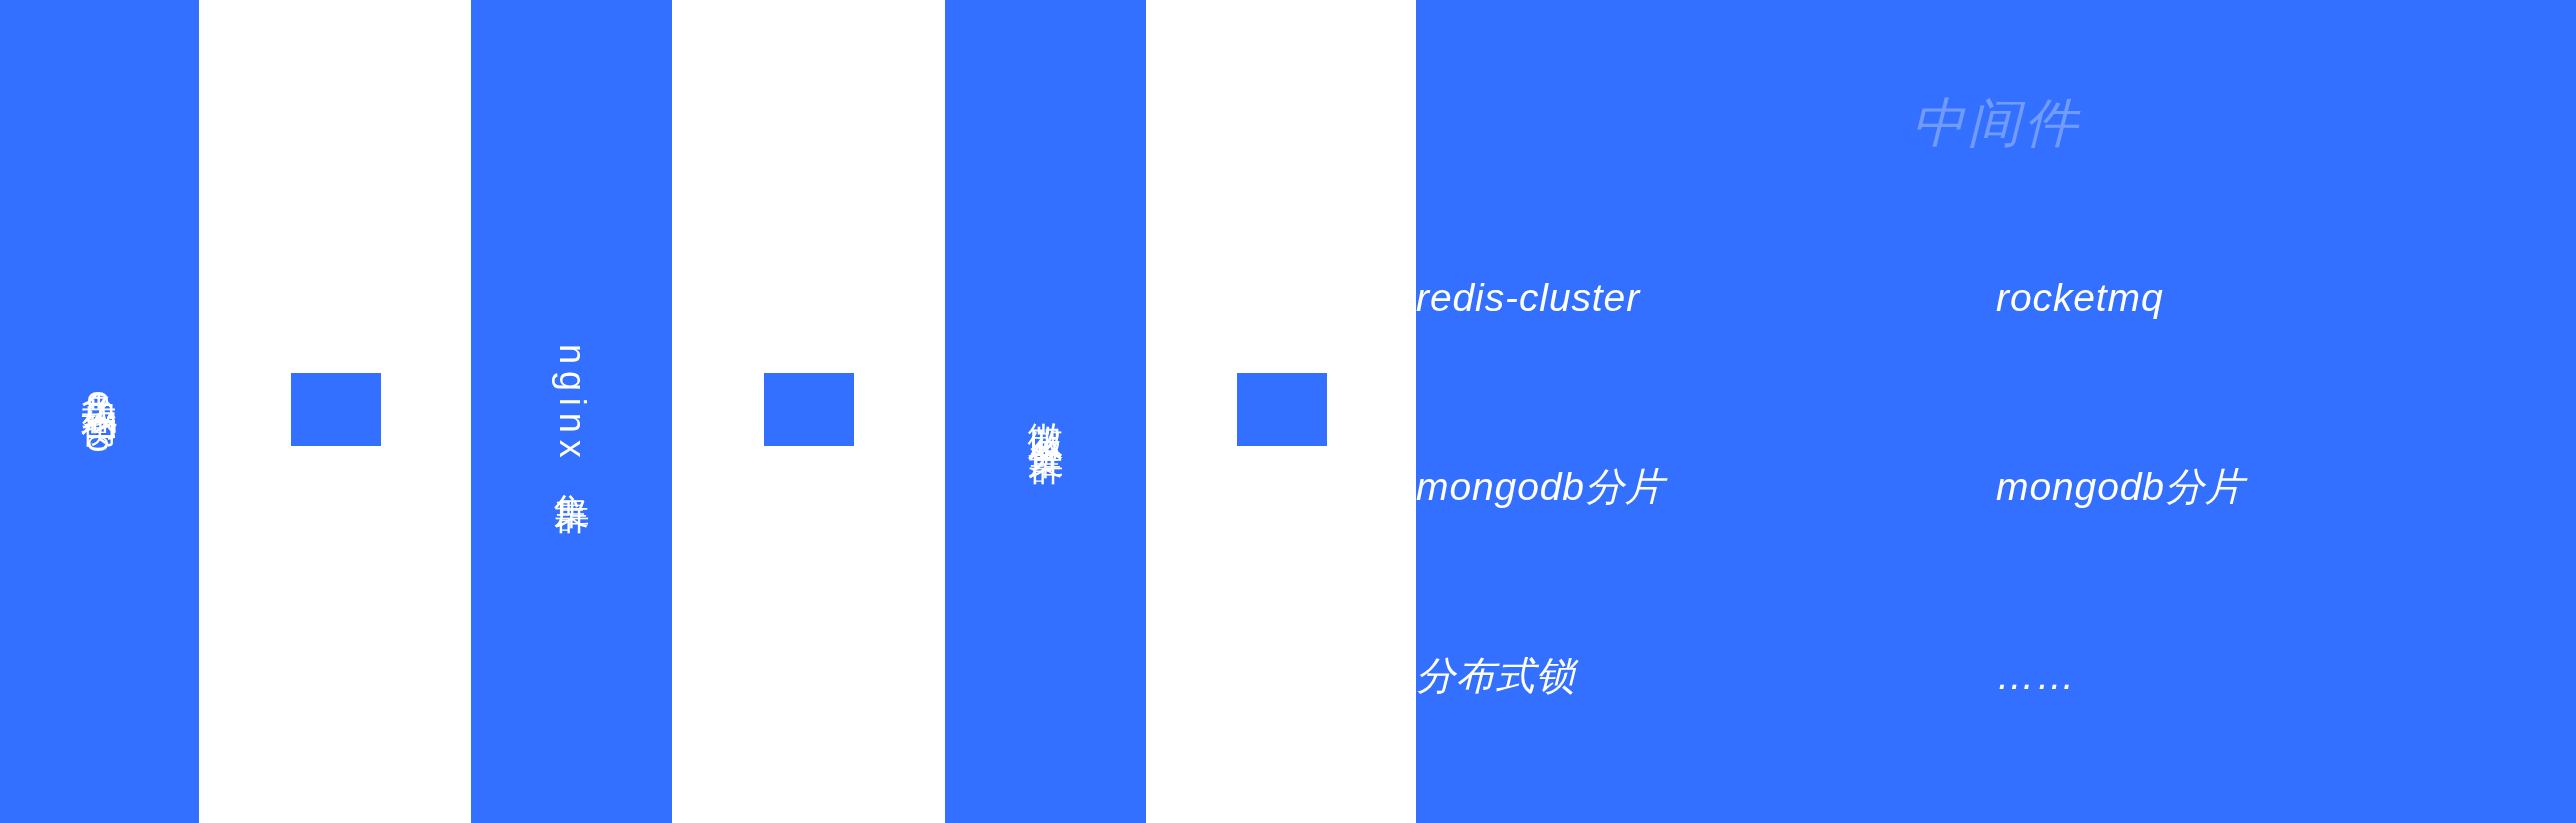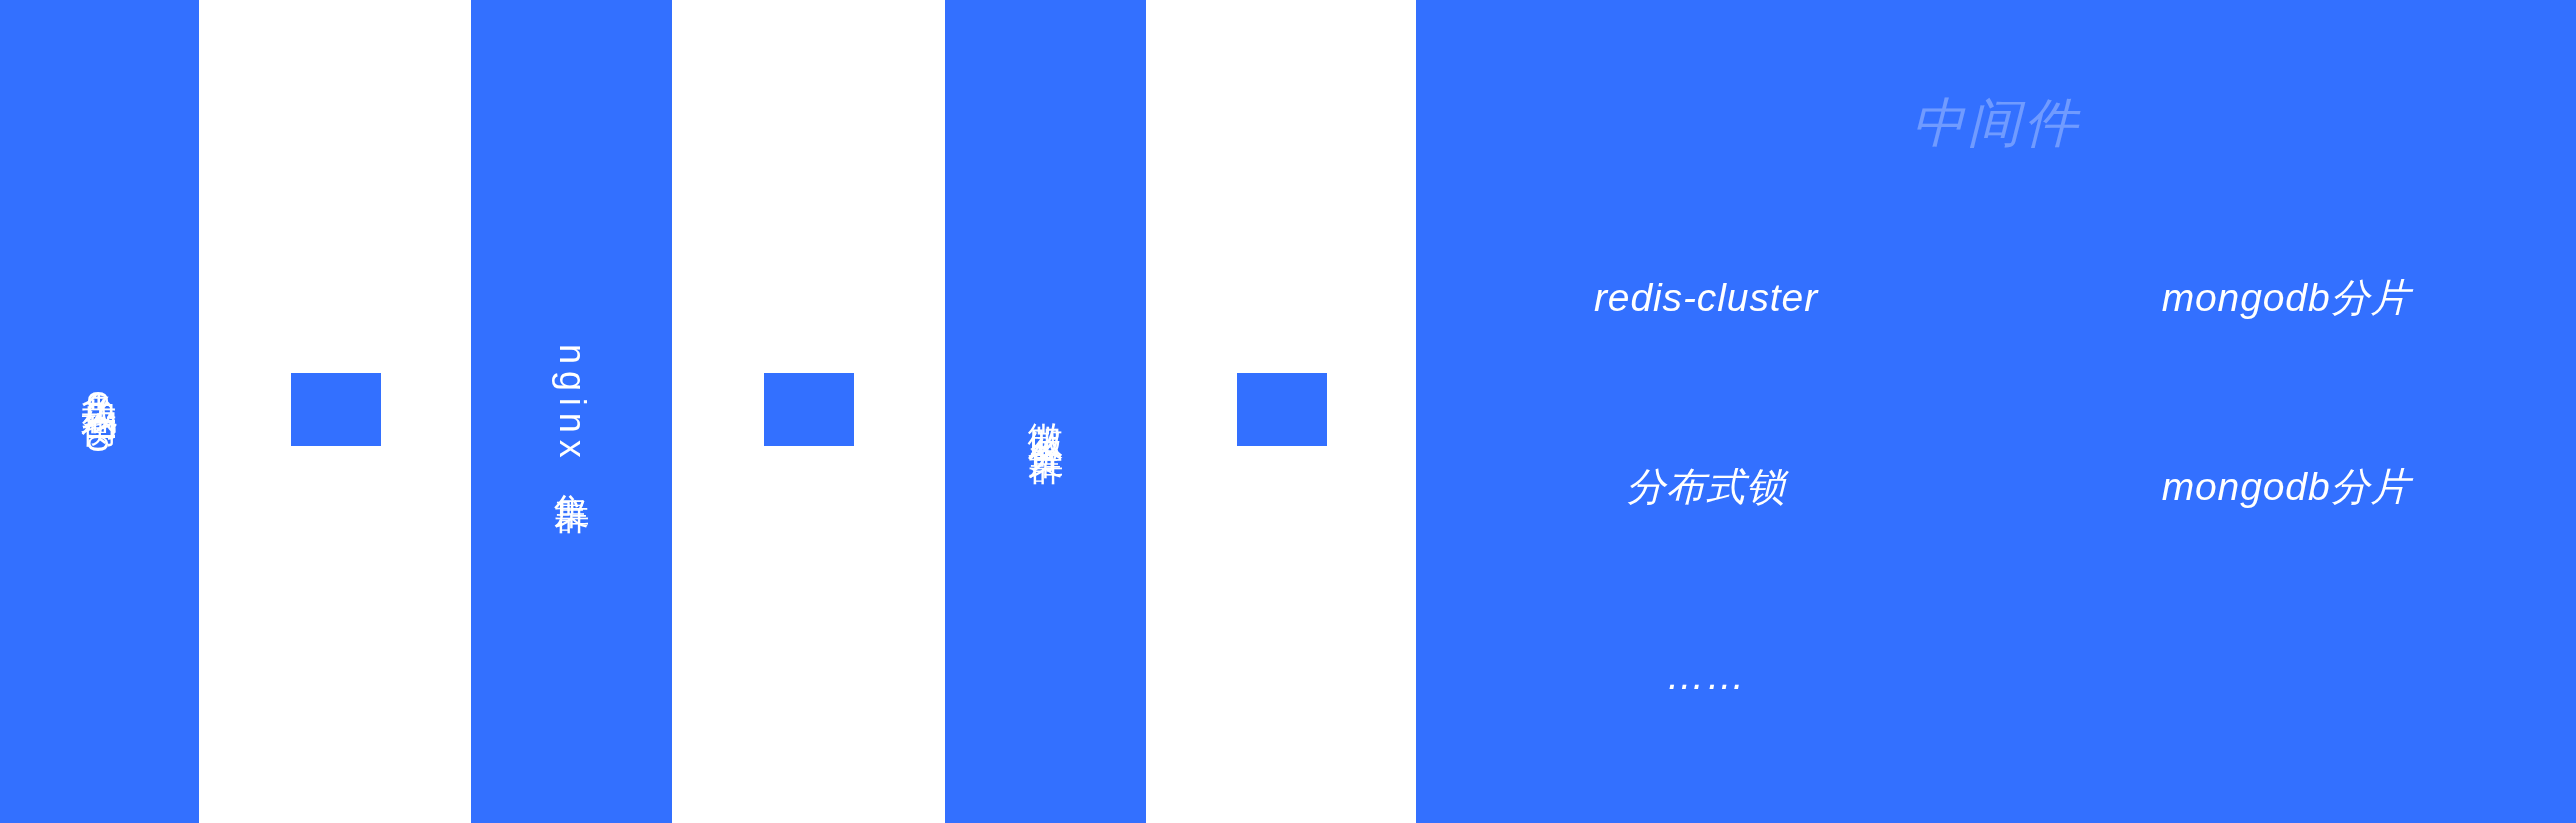--- a/index.html
+++ b/index.html
@@ -72,21 +72,21 @@
   }
   .panel-grid {
     margin-top: 110px;
     display: grid;
     grid-template-columns: 1fr 1fr;
     grid-template-rows: 55px 55px 55px;
     row-gap: 134px;
     align-items: center;
   }
   .panel-item {
-    text-align: center;
+    text-align: left;
     color: var(--text-white);
     font-size: 39px;
     letter-spacing: 0.9px;
     line-height: 55px;
   }
 </style>
 </head>
 <body>
 
 <div class="canvas">
@@ -106,21 +106,22 @@
   <div class="bar bar-3">
     <span class="bar-label">微服务集群</span>
   </div>
 
   <div class="connector connector-3"></div>
 
   <div class="panel">
     <div class="panel-title">中间件</div>
     <div class="panel-grid">
       <div class="panel-item">redis-cluster</div>
+      <div class="panel-item">rocketmq</div>
+      <div class="panel-item">mongodb分片</div>
       <div class="panel-item">mongodb分片</div>
       <div class="panel-item">分布式锁</div>
-      <div class="panel-item">mongodb分片</div>
       <div class="panel-item">……</div>
     </div>
   </div>
 
 </div>
 
 
 </body></html>

